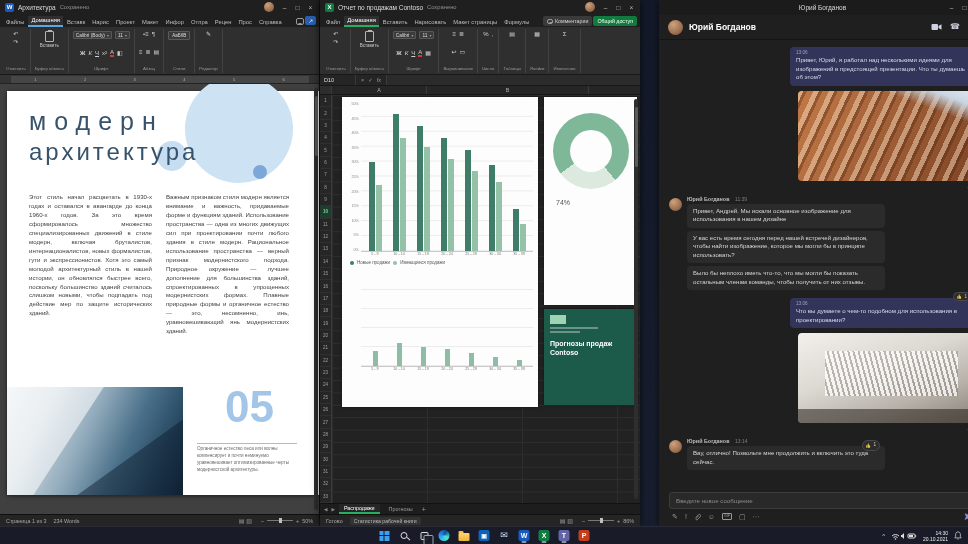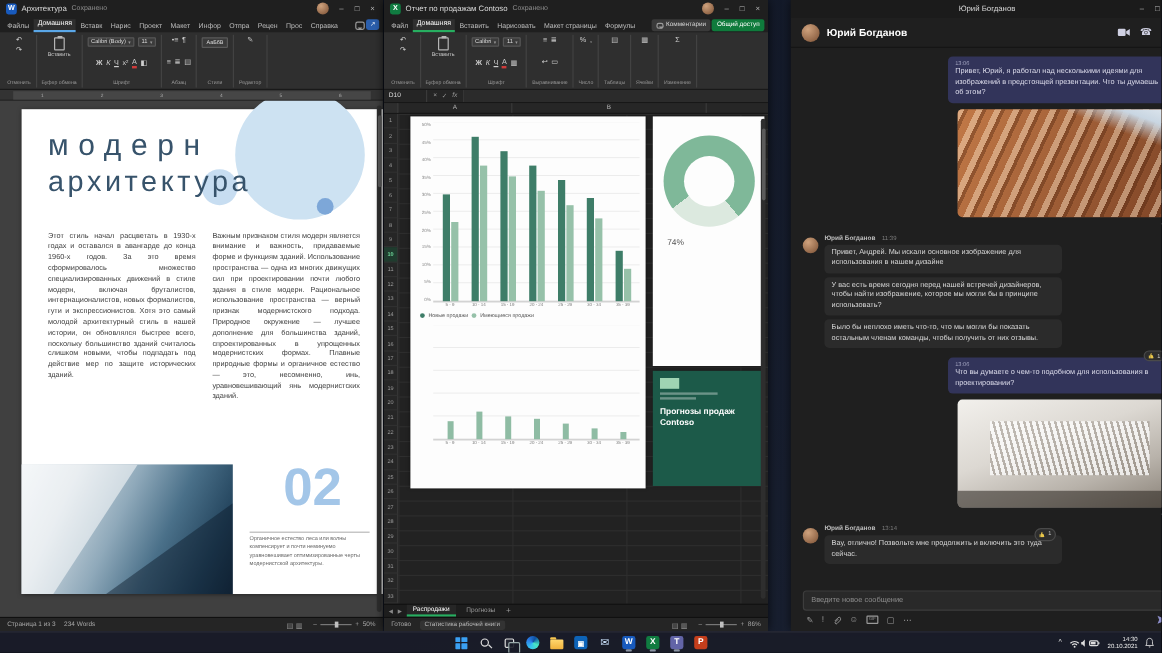--- a/index.html
+++ b/index.html
@@ -45,21 +45,21 @@
 .vscroll{position:absolute;right:1px;top:4px;bottom:4px;width:4px;background:#2e2e2e;border-radius:2px}
 .vthumb{position:absolute;top:8px;left:0.5px;width:3px;height:60px;background:#5b5b5b;border-radius:2px}
 
 
 #word{left:0;width:319px}
 .word-ico{background:#185abd}
 .ruler{height:9px;background:#333;display:flex;align-items:center;justify-content:center;border-bottom:1px solid #222;flex:0 0 auto}
 .ruler-inner{width:298px;height:7px;background:#464646;display:flex;align-items:center;font-size:4px;color:#b0b0b0}
 .ruler-inner span{flex:1;text-align:center}
 .docarea{flex:1;background:#404040;position:relative;overflow:hidden}
-.page{position:absolute;left:18px;top:7px;width:348px;height:404px;background:#fff;box-shadow:0 1px 4px rgba(0,0,0,.55)}
+.page{position:absolute;left:7px;top:7px;width:348px;height:404px;background:#fff;box-shadow:0 1px 4px rgba(0,0,0,.55)}
 .circle{position:absolute;border-radius:50%}
 .c-big{left:178px;top:-16px;width:108px;height:108px;background:#cde2f2}
 .c-med{left:150px;top:50px;width:30px;height:30px;background:#bdd7ee;opacity:.85}
 .c-sm{left:246px;top:74px;width:14px;height:14px;background:#7da7d8}
 .doc-h1{position:absolute;left:22px;top:16px;font-size:25px;letter-spacing:8px;color:#37536b;font-weight:500;z-index:1}
 .doc-h2{position:absolute;left:22px;top:47px;font-size:24px;letter-spacing:3px;color:#37536b;font-weight:500;z-index:1}
 .doc-col{position:absolute;top:102px;width:123px;font-size:6.1px;line-height:1.47;text-align:justify;color:#3f3f3f}
 .col1{left:22px}.col2{left:159px}
 .doc-photo{position:absolute;left:0;top:296px;width:176px;height:108px;background:linear-gradient(115deg,#e9eef2 0%,#cfd9e0 22%,#8fa9ba 45%,#4a7089 65%,#24455e 85%,#14293c 100%);overflow:hidden}
 .doc-photo::before{content:"";position:absolute;inset:0;background:rgba(255,255,255,.55);clip-path:polygon(0 0,55% 0,15% 100%,0 100%)}
@@ -282,21 +282,21 @@
     <div class="docarea">
       <div class="page">
         <div class="circle c-big"></div>
         <div class="circle c-med"></div>
         <div class="circle c-sm"></div>
         <div class="doc-h1">модерн</div>
         <div class="doc-h2">архитектура</div>
         <div class="doc-col col1">Этот стиль начал расцветать в 1930-х годах и оставался в авангарде до конца 1960-х годов. За это время сформировалось множество специализированных движений в стиле модерн, включая бруталистов, интернационалистов, новых формалистов, гути и экспрессионистов. Хотя это самый молодой архитектурный стиль в нашей истории, он обновлялся быстрее всего, поскольку большинство зданий считалось слишком новыми, чтобы подпадать под действие мер по защите исторических зданий.</div>
         <div class="doc-col col2">Важным признаком стиля модерн является внимание и важность, придаваемые форме и функциям зданий. Использование пространства — одна из многих движущих сил при проектировании почти любого здания в стиле модерн. Рациональное использование пространства — верный признак модернистского подхода. Природное окружение — лучшее дополнение для большинства зданий, спроектированных в упрощенных модернистских формах. Плавные природные формы и органичное естество — это, несомненно, инь, уравновешивающий янь модернистских зданий.</div>
         <div class="doc-photo"></div>
-        <div class="doc-num">02</div>
+        <div class="doc-num">05</div>
         <div class="doc-caption">Органичное естество леса или волны компенсирует и почти неминуемо уравновешивает оптимизированные черты модернистской архитектуры.</div>
       </div>
       <div class="vscroll">
           <div class="vthumb"></div>
         </div>
     </div>
     <div class="statusbar">
       <span>Страница 1 из 3</span>
       <span>234 Words</span>
       <div class="spacer"></div>

